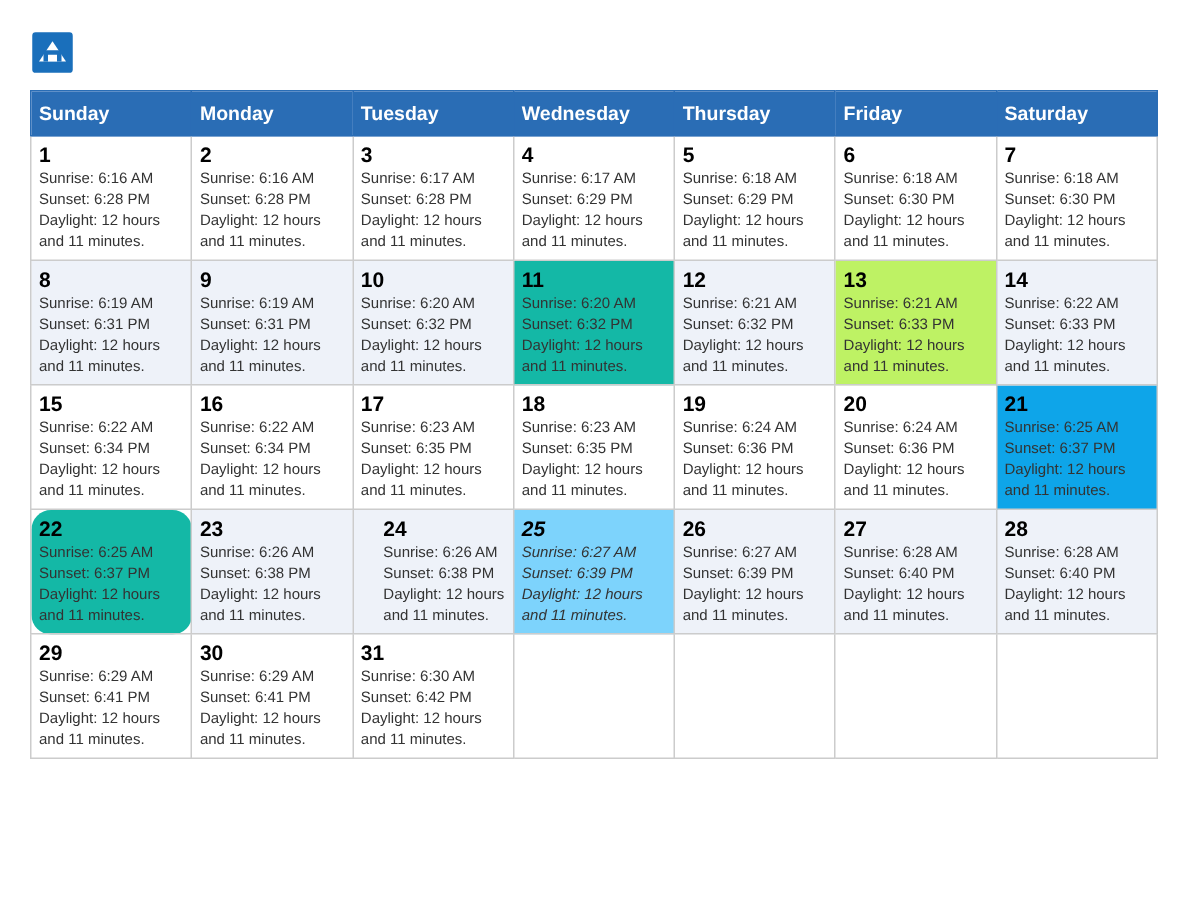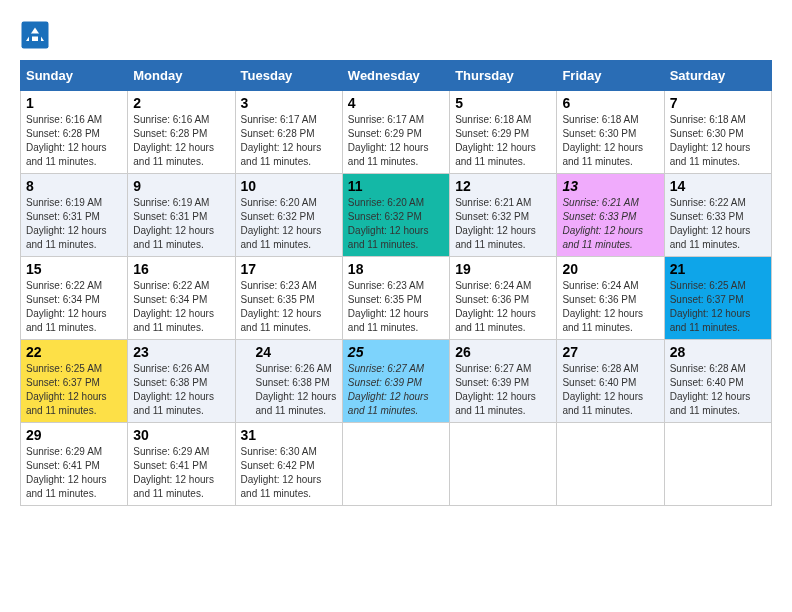--- a/index.html
+++ b/index.html
@@ -172,21 +172,21 @@
           <div class="day-info">Sunrise: 6:20 AM<br>Sunset: 6:32 PM<br>Daylight: 12 hours<br>and 11 minutes.</div>
         </td>
         <td style="background: #14b8a6;">
           <span class="day-number">11</span>
           <div class="day-info">Sunrise: 6:20 AM<br>Sunset: 6:32 PM<br>Daylight: 12 hours<br>and 11 minutes.</div>
         </td>
         <td style="background: rgb(238, 242, 249);">
           <span class="day-number">12</span>
           <div class="day-info">Sunrise: 6:21 AM<br>Sunset: 6:32 PM<br>Daylight: 12 hours<br>and 11 minutes.</div>
         </td>
-        <td style="background: #f0abfc; font-style: italic;">
+        <td style="background: #bef264;">
           <span class="day-number">13</span>
           <div class="day-info">Sunrise: 6:21 AM<br>Sunset: 6:33 PM<br>Daylight: 12 hours<br>and 11 minutes.</div>
         </td>
         <td style="background: rgb(238, 242, 249);">
           <span class="day-number">14</span>
           <div class="day-info">Sunrise: 6:22 AM<br>Sunset: 6:33 PM<br>Daylight: 12 hours<br>and 11 minutes.</div>
         </td>
       </tr>
       <tr>
         <td style="background: rgb(255, 255, 255);">
@@ -212,21 +212,21 @@
         <td style="background: rgb(255, 255, 255);">
           <span class="day-number">20</span>
           <div class="day-info">Sunrise: 6:24 AM<br>Sunset: 6:36 PM<br>Daylight: 12 hours<br>and 11 minutes.</div>
         </td>
         <td style="background: #0ea5e9;">
           <span class="day-number">21</span>
           <div class="day-info">Sunrise: 6:25 AM<br>Sunset: 6:37 PM<br>Daylight: 12 hours<br>and 11 minutes.</div>
         </td>
       </tr>
       <tr>
-        <td style="background: #fde047;">
+        <td style="background: #14b8a6; border-radius: 13px;">
           <span class="day-number">22</span>
           <div class="day-info">Sunrise: 6:25 AM<br>Sunset: 6:37 PM<br>Daylight: 12 hours<br>and 11 minutes.</div>
         </td>
         <td style="background: rgb(238, 242, 249);">
           <span class="day-number">23</span>
           <div class="day-info">Sunrise: 6:26 AM<br>Sunset: 6:38 PM<br>Daylight: 12 hours<br>and 11 minutes.</div>
         </td>
         <td style="background: rgb(238, 242, 249); padding-left: 20px;">
           <span class="day-number">24</span>
           <div class="day-info">Sunrise: 6:26 AM<br>Sunset: 6:38 PM<br>Daylight: 12 hours<br>and 11 minutes.</div>

